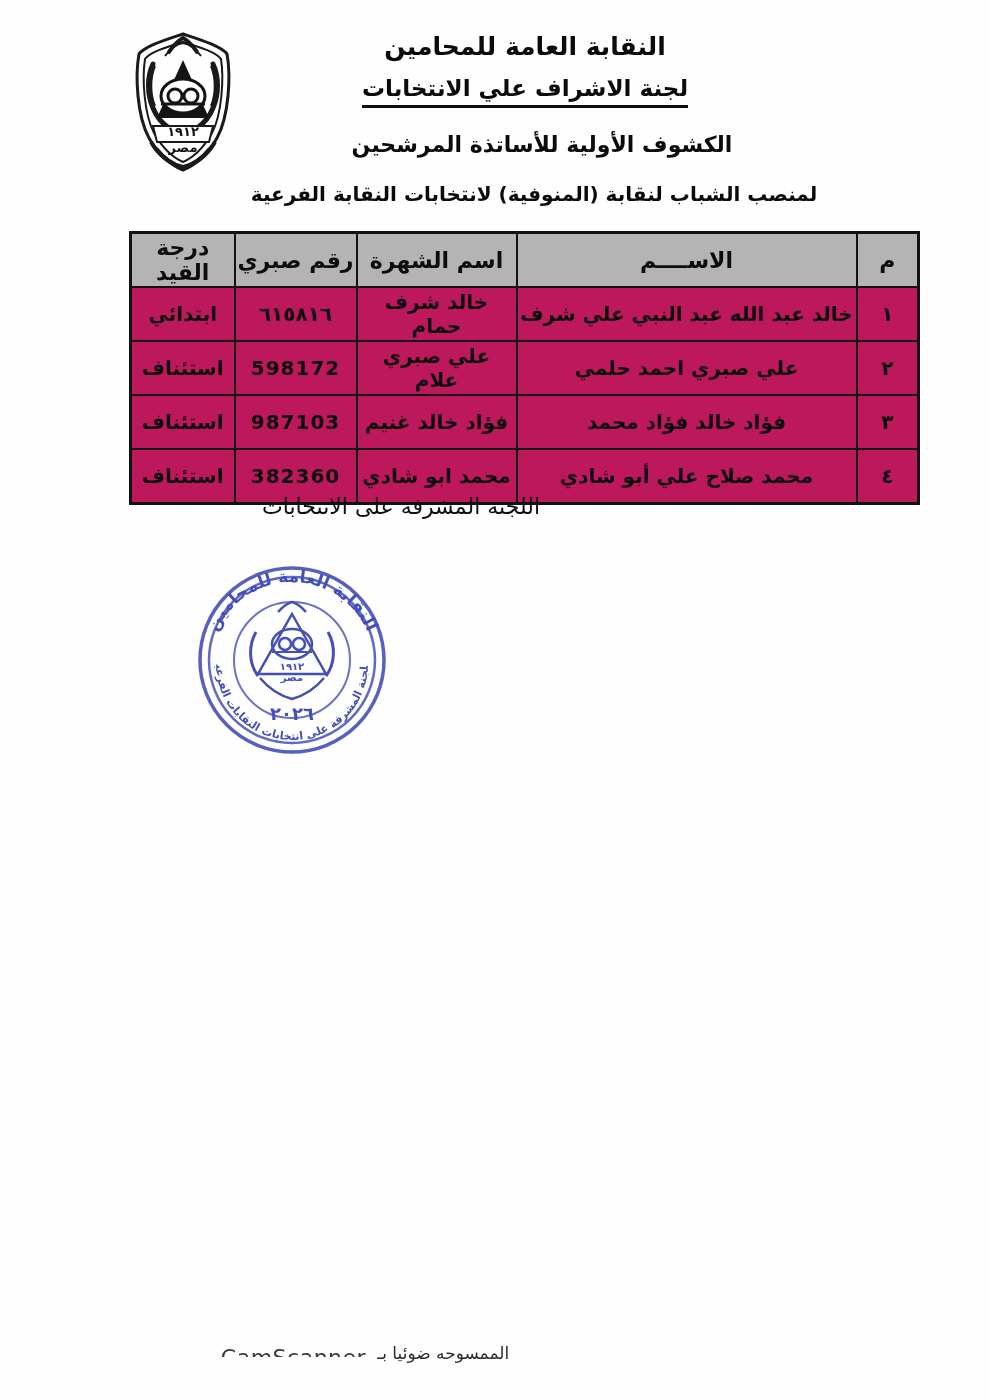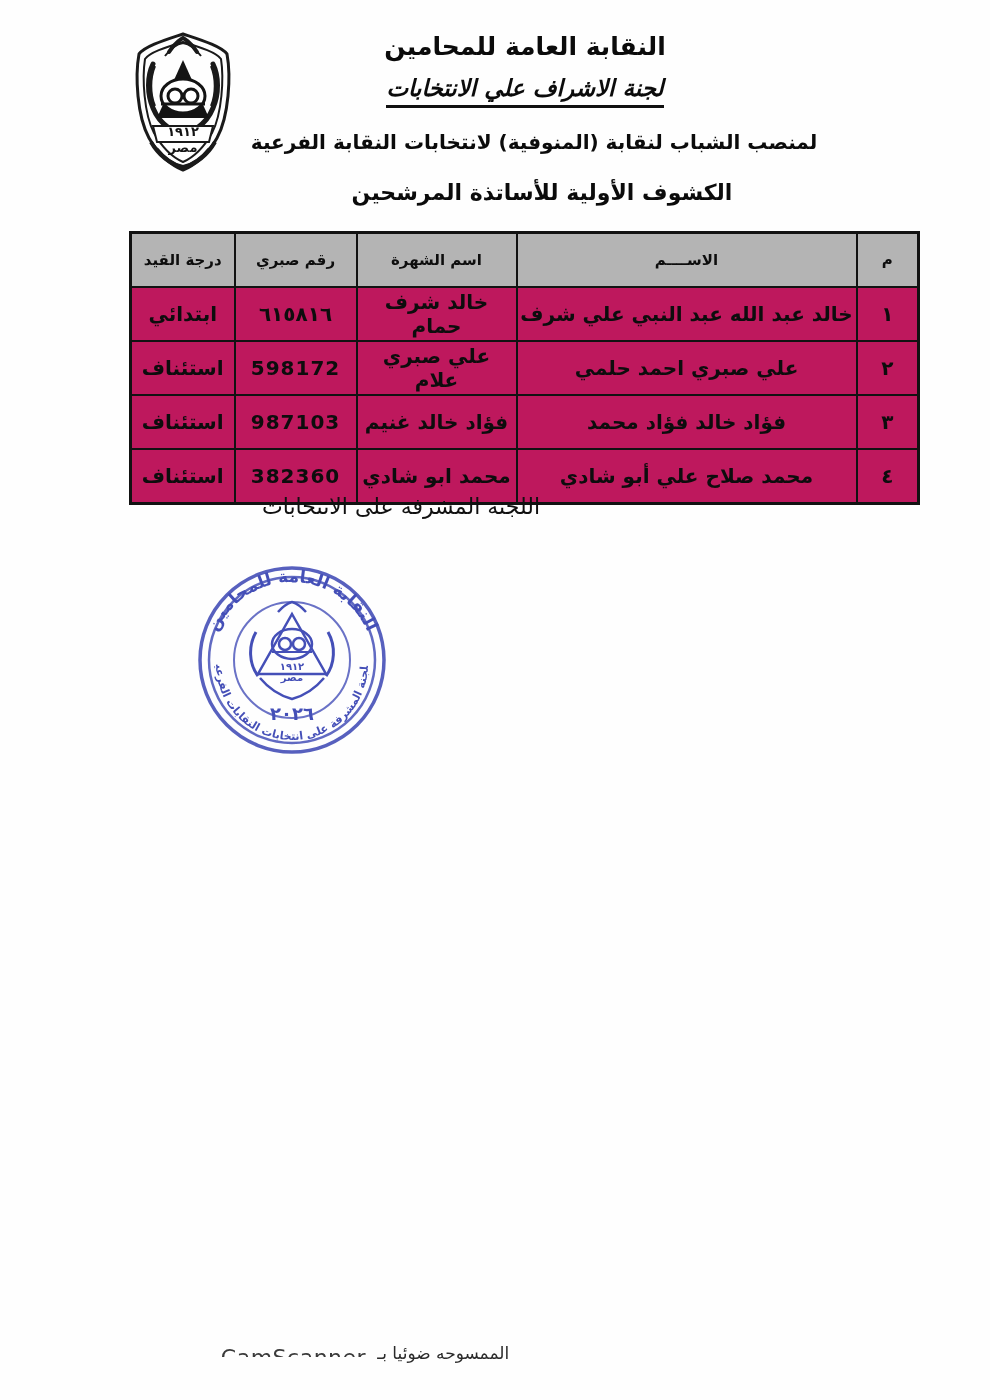--- a/index.html
+++ b/index.html
@@ -62,21 +62,20 @@
     line-height: 34px;
     margin-top: 4px;
   }
   .h-line-2 {
     font-size: 23px;
     line-height: 32px;
     margin-top: 8px;
     display: inline-block;
     border-bottom: 3px solid #101010;
     padding-bottom: 1px;
-    font-style: italic;
   }
   .h-line-3 {
     font-size: 22px;
     line-height: 30px;
     margin-top: 22px;
     padding-left: 34px;
   }
   .h-line-4 {
     font-size: 20px;
     line-height: 28px;
@@ -113,21 +112,21 @@
     background:
       repeating-linear-gradient(
         0deg,
         rgba(0,0,0,0.07) 0px,
         rgba(0,0,0,0.07) 1px,
         rgba(255,255,255,0.04) 1px,
         rgba(255,255,255,0.04) 2px
       ),
       #b9b9b9;
     height: 50px;
-    font-size: 15px;
+    font-size: 22px;
     letter-spacing: 0.5px;
   }
 
   table.candidates tbody td {
     height: 50px;
     font-size: 20px;
     background: #be185d;
   }
 
   .col-m      { width: 62px;  }
@@ -228,22 +227,22 @@
         <path d="M20 112 C28 126 40 134 52 138 C64 134 76 126 84 112" fill="none" stroke="#1a1a1a" stroke-width="4"></path>
         <path d="M26 118 C34 128 43 134 52 136 C61 134 70 128 78 118" fill="none" stroke="#1a1a1a" stroke-width="2"></path>
       </svg>
     </div>
 
     <div class="header-lines">
       <div class="h-line h-line-1">النقابة العامة للمحامين</div>
       <div style="text-align:center;">
         <div class="h-line h-line-2">لجنة الاشراف علي الانتخابات</div>
       </div>
+      <div class="h-line h-line-3">الكشوف الأولية للأساتذة المرشحين</div>
       <div class="h-line h-line-4">لمنصب الشباب لنقابة (المنوفية) لانتخابات النقابة الفرعية</div>
-      <div class="h-line h-line-3">الكشوف الأولية للأساتذة المرشحين</div>
     </div>
   </div>
 
   <div class="table-wrap">
     <table class="candidates">
       <colgroup>
         <col class="col-m">
         <col class="col-name">
         <col class="col-fame">
         <col class="col-regno">

